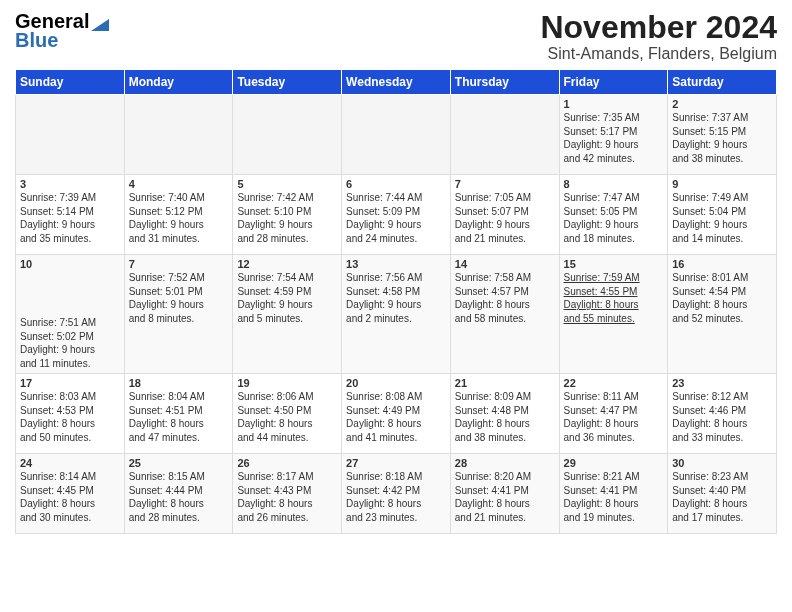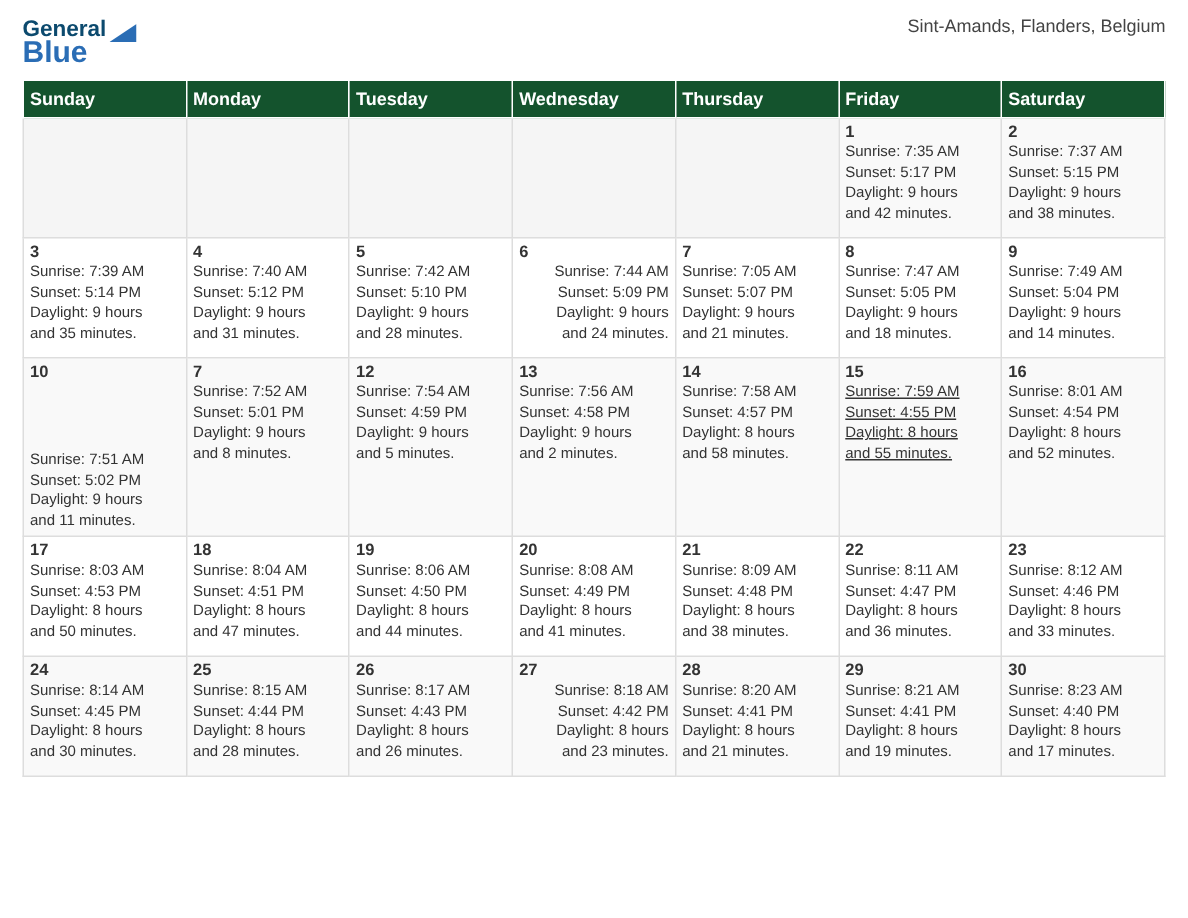--- a/index.html
+++ b/index.html
@@ -34,31 +34,31 @@
     .title-block {
       text-align: right;
     }
     .main-title {
       font-size: 32px;
       font-weight: bold;
       color: #222;
       line-height: 1.1;
     }
     .subtitle {
-      font-size: 12px;
+      font-size: 16px;
       color: #444;
-      text-align: left;
+      text-align: right;
     }
     table {
       width: 100%;
       border-collapse: collapse;
       table-layout: fixed;
     }
     thead tr th {
-      background-color: #14532d;
+      background-color: #1d4ed8;
       color: #fff;
       font-size: 12px;
       font-weight: bold;
       padding: 5px 4px;
       text-align: left;
       border: 1px solid #fff;
     }
     tbody tr td {
       border: 1px solid #ddd;
       vertical-align: top;
@@ -85,28 +85,29 @@
       background: #f5f5f5 !important;
     }
   </style>
 </head>
 <body>
 
 <div class="page">
   <div class="header">
     <div class="logo">
       <div class="logo-row">
-        <span style="font-size:15px; font-weight:bold; color:#0c4a6e;">General</span>
+        <span style="font-size:20px; font-weight:bold; color:#000000;">General</span>
         <svg width="18" height="18" viewBox="0 0 18 18">
           <polygon points="0,18 18,6 18,18" fill="#2a6db5"></polygon>
         </svg>
       </div>
       <span style="font-size:20px; font-weight:bold; color:#2a6db5; margin-top:-4px;">Blue</span>
     </div>
     <div class="title-block">
+      <div class="main-title">November 2024</div>
       <div class="subtitle">Sint-Amands, Flanders, Belgium</div>
     </div>
   </div>
 
   <table>
     <thead>
       <tr>
         <th>Sunday</th>
         <th>Monday</th>
         <th>Tuesday</th>
@@ -155,21 +156,21 @@
           </td>
           <td>
             <div class="day-num">5</div>
             <div class="day-detail" style="white-space: pre-line;">Sunrise: 7:42 AM
 Sunset: 5:10 PM
 Daylight: 9 hours
 and 28 minutes.</div>
           </td>
           <td>
             <div class="day-num">6</div>
-            <div class="day-detail" style="white-space: pre-line; text-align: right;">Sunrise: 7:44 AM
+            <div class="day-detail" style="white-space: pre-line;">Sunrise: 7:44 AM
 Sunset: 5:09 PM
 Daylight: 9 hours
 and 24 minutes.</div>
           </td>
           <td>
             <div class="day-num">7</div>
             <div class="day-detail" style="white-space: pre-line;">Sunrise: 7:05 AM
 Sunset: 5:07 PM
 Daylight: 9 hours
 and 21 minutes.</div>
@@ -308,21 +309,21 @@
           </td>
           <td>
             <div class="day-num">26</div>
             <div class="day-detail" style="white-space: pre-line;">Sunrise: 8:17 AM
 Sunset: 4:43 PM
 Daylight: 8 hours
 and 26 minutes.</div>
           </td>
           <td>
             <div class="day-num">27</div>
-            <div class="day-detail" style="white-space: pre-line; text-align: right;">Sunrise: 8:18 AM
+            <div class="day-detail" style="white-space: pre-line;">Sunrise: 8:18 AM
 Sunset: 4:42 PM
 Daylight: 8 hours
 and 23 minutes.</div>
           </td>
           <td>
             <div class="day-num">28</div>
             <div class="day-detail" style="white-space: pre-line;">Sunrise: 8:20 AM
 Sunset: 4:41 PM
 Daylight: 8 hours
 and 21 minutes.</div>

